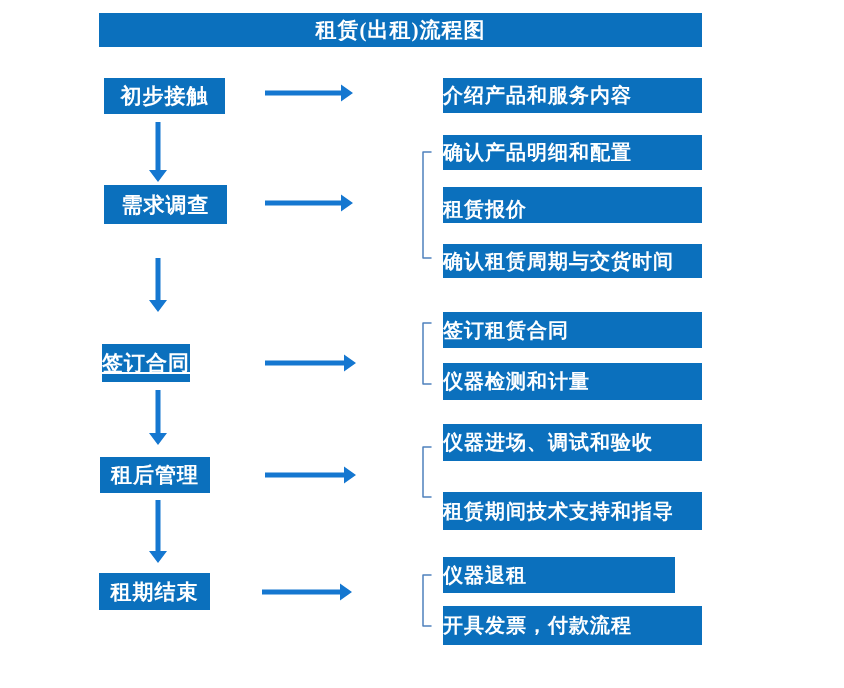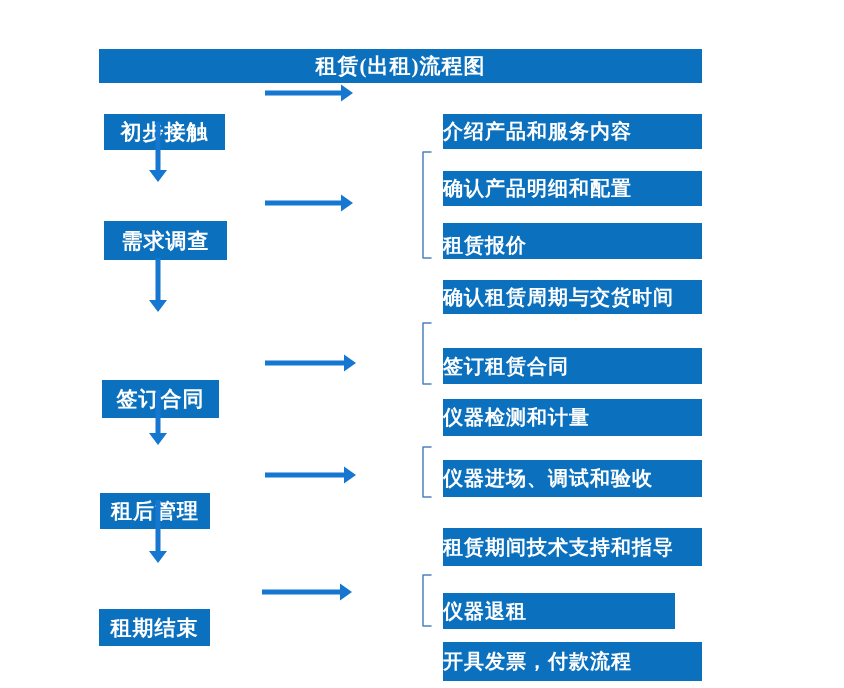--- a/index.html
+++ b/index.html
@@ -19,21 +19,20 @@
     overflow:hidden;
     font-family:"Liberation Serif","DejaVu Serif",serif;
   }
   .abs{position:absolute;box-sizing:border-box;}
   .bluebox{
     background:var(--box-blue);
     color:var(--text-white);
     font-weight:bold;
     display:flex;
     align-items:center;
-    margin-top:36px;
   }
   .titlebar{
     justify-content:center;
     font-size:21px;
     letter-spacing:1px;
   }
   .step-box{
     justify-content:center;
     font-size:21px;
     letter-spacing:1px;
@@ -67,21 +66,21 @@
   <div class="abs bluebox titlebar" style="left:99px;top:13px;width:603px;height:34px;">
     <span>租赁(出租)流程图</span>
   </div>
 
   <div class="abs bluebox step-box" style="left:104px;top:78px;width:121px;height:36px;">
     <span>初步接触</span>
   </div>
   <div class="abs bluebox step-box" style="left:104px;top:185px;width:123px;height:39px;">
     <span>需求调查</span>
   </div>
-  <div class="abs bluebox step-box" style="left:102px;top:344px;width:117px;height:38px;">
+  <div class="abs bluebox step-box" style="left:102px;top:344px;width:88px;height:38px;text-decoration:underline;">
     <span>签订合同</span>
   </div>
   <div class="abs bluebox step-box" style="left:100px;top:457px;width:110px;height:36px;">
     <span>租后管理</span>
   </div>
   <div class="abs bluebox step-box" style="left:99px;top:573px;width:111px;height:37px;">
     <span>租期结束</span>
   </div>
 
   <div class="abs bluebox detail-box" style="left:443px;top:78px;width:259px;height:35px;">

